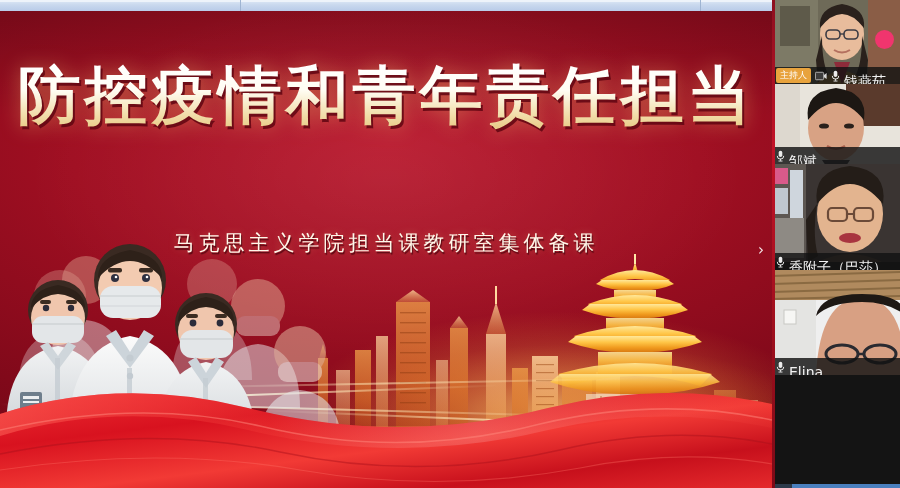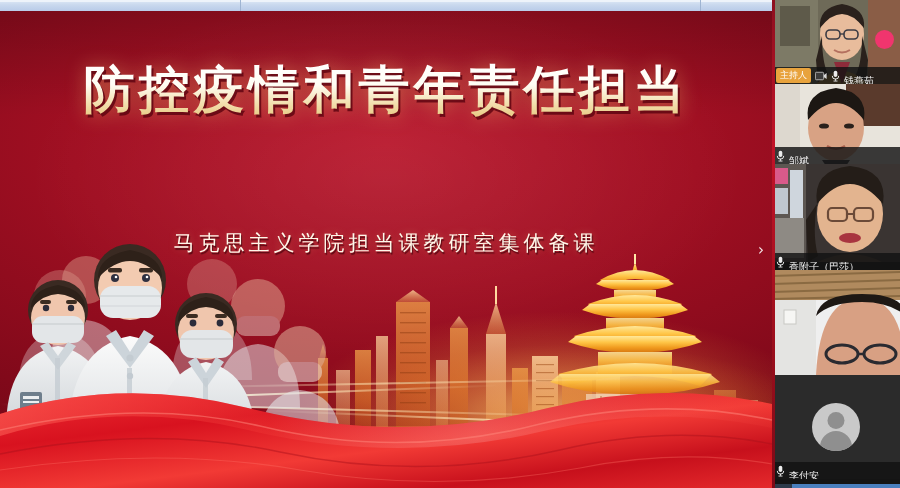--- a/index.html
+++ b/index.html
@@ -19,21 +19,21 @@
          background:radial-gradient(ellipse 120% 90% at 50% 28%, #b8152a 0%, #a00f22 34%, #81091a 68%, #650613 100%);}
 
   
   .stage .vignette{position:absolute;inset:0;
      background:radial-gradient(ellipse 85% 70% at 50% 35%, rgba(255,255,255,.07) 0%, rgba(0,0,0,0) 55%),
                 linear-gradient(180deg, rgba(0,0,0,.18) 0%, rgba(0,0,0,0) 22%);}
 
   
   .title-wrap{position:absolute;left:0;top:52px;width:772px;text-align:center;}
   .title{display:inline-block;font-family:"DejaVu Sans","Liberation Sans",sans-serif;
-         font-size:51px;line-height:1.06;font-weight:700;letter-spacing:4px;
+         font-size:63px;line-height:1.06;font-weight:700;letter-spacing:4px;
          color:#fdf6e6;
          background:linear-gradient(180deg,#ffffff 0%,#fffdf4 40%,#f4e2b4 72%,#e8c983 100%);
          -webkit-background-clip:text;background-clip:text;-webkit-text-fill-color:transparent;
          text-shadow:0 0 0 rgba(0,0,0,0);
          filter:drop-shadow(2px 3px 0 rgba(96,5,18,.85)) drop-shadow(0 0 10px rgba(255,214,120,.35));}
 
   .subtitle-wrap{position:absolute;left:0;top:218px;width:772px;text-align:center;}
   .subtitle{display:inline-block;font-family:"DejaVu Serif","Liberation Serif",serif;
             font-size:21px;font-weight:400;letter-spacing:4px;color:#fff8ea;
             text-shadow:1px 2px 1px rgba(80,4,14,.9), 0 0 8px rgba(255,206,120,.3);}
@@ -56,21 +56,21 @@
   .collapse-btn{position:absolute;right:4px;top:224px;width:14px;height:30px;
      display:flex;align-items:center;justify-content:center;color:#ffffff;font-size:15px;
      font-family:"DejaVu Sans",sans-serif;cursor:pointer;line-height:1;opacity:.92;}
 
   
   .rail{position:absolute;left:772px;top:0;width:128px;height:488px;background:#141414;overflow:hidden;}
   .tile{position:relative;width:128px;overflow:hidden;background:#1b1b1b;}
   .tile .feed{position:absolute;inset:0;}
   .namebar{position:absolute;left:0;bottom:0;height:17px;width:100%;
      background:rgba(18,18,18,.82);display:flex;align-items:center;gap:4px;padding:0 4px;box-sizing:border-box;}
-  .namebar .nm{color:#f2f2f2;font-size:10px;line-height:1;white-space:nowrap;overflow:hidden;
+  .namebar .nm{color:#f2f2f2;font-size:14px;line-height:1;white-space:nowrap;overflow:hidden;
      font-family:"DejaVu Sans","Liberation Sans",sans-serif;margin-top:11px;}
   .host-chip{background:#e8a33d;color:#fff;font-size:9px;line-height:1;padding:3px 4px;border-radius:2px;
      font-family:"DejaVu Sans",sans-serif;}
   .mic-ic{width:9px;height:12px;flex:0 0 auto;}
   .cam-ic{width:12px;height:10px;flex:0 0 auto;}
   .avatar-blank{position:absolute;inset:0;background:#2b2b2b;display:flex;align-items:center;justify-content:center;}
   .avatar-circ{width:48px;height:48px;border-radius:50%;background:#c9c9c9;position:relative;overflow:hidden;}
   .avatar-circ .head{position:absolute;left:50%;top:9px;transform:translateX(-50%);width:17px;height:17px;border-radius:50%;background:#8f8f8f;}
   .avatar-circ .body{position:absolute;left:50%;top:28px;transform:translateX(-50%);width:32px;height:24px;border-radius:16px 16px 0 0;background:#8f8f8f;}
 
@@ -437,36 +437,28 @@
             <line x1="0" y1="29" x2="128" y2="26"></line>
         </g>
         <rect x="0" y="30" width="44" height="75" fill="#e4e4e2"></rect>
         <rect x="12" y="40" width="12" height="14" fill="#f6f6f4" stroke="#c8c8c4"></rect>
         <path d="M44,105 Q48,28 90,28 Q132,28 134,105 Z" fill="#d8a083"></path>
         <path d="M44,46 Q48,24 90,24 Q132,24 134,46 Q118,32 90,32 Q58,32 44,46 Z" fill="#1e1814"></path>
         <ellipse cx="70" cy="84" rx="16" ry="9" fill="none" stroke="#2a2a30" stroke-width="3"></ellipse>
         <ellipse cx="108" cy="84" rx="16" ry="9" fill="none" stroke="#2a2a30" stroke-width="3"></ellipse>
         <line x1="86" y1="84" x2="92" y2="84" stroke="#2a2a30" stroke-width="2.5"></line>
       </svg>
-    </div>
-
-    <div class="tile" style="height:104px;">
-      <div class="avatar-blank">
-        <div class="avatar-circ">
-          <div class="head"></div>
-          <div class="body"></div>
-        </div>
-      </div>
       <div class="namebar">
         <svg class="mic-ic" viewBox="0 0 10 13">
           <rect x="3" y="0.6" width="4" height="7" rx="2" fill="#ececec"></rect>
           <path d="M1.4,6.4 A3.6,3.6 0 0 0 8.6,6.4" stroke="#ececec" stroke-width="1.1" fill="none"></path>
           <rect x="4.5" y="9.4" width="1" height="2.4" fill="#ececec"></rect>
           <rect x="2.8" y="11.6" width="4.4" height="1" fill="#ececec"></rect>
         </svg>
-        <span class="nm">李付安</span>
+        <span class="nm">Elina</span>
       </div>
     </div>
+
   </div>
 
   <div class="bottomstrip2"></div>
   <div class="bottomstrip"></div>
 </div>
 
 </body></html>

